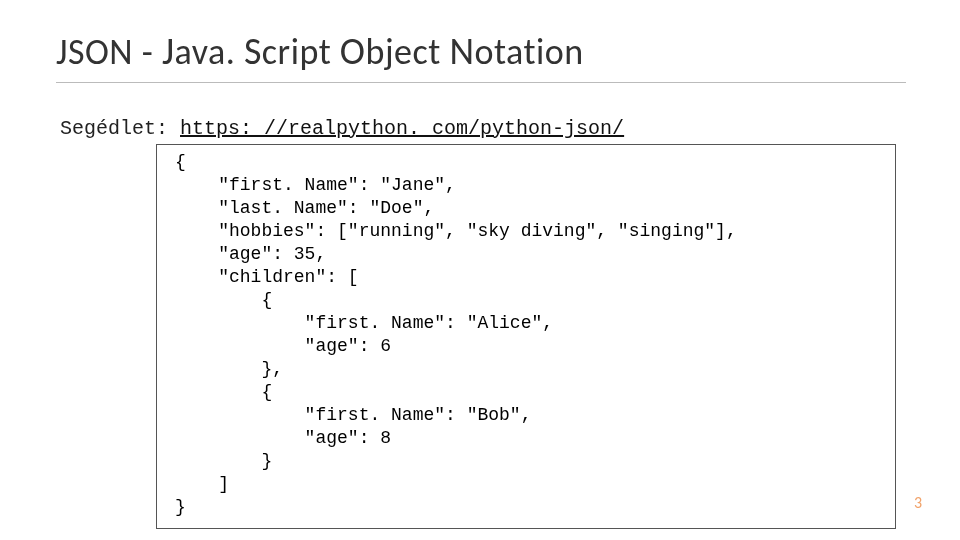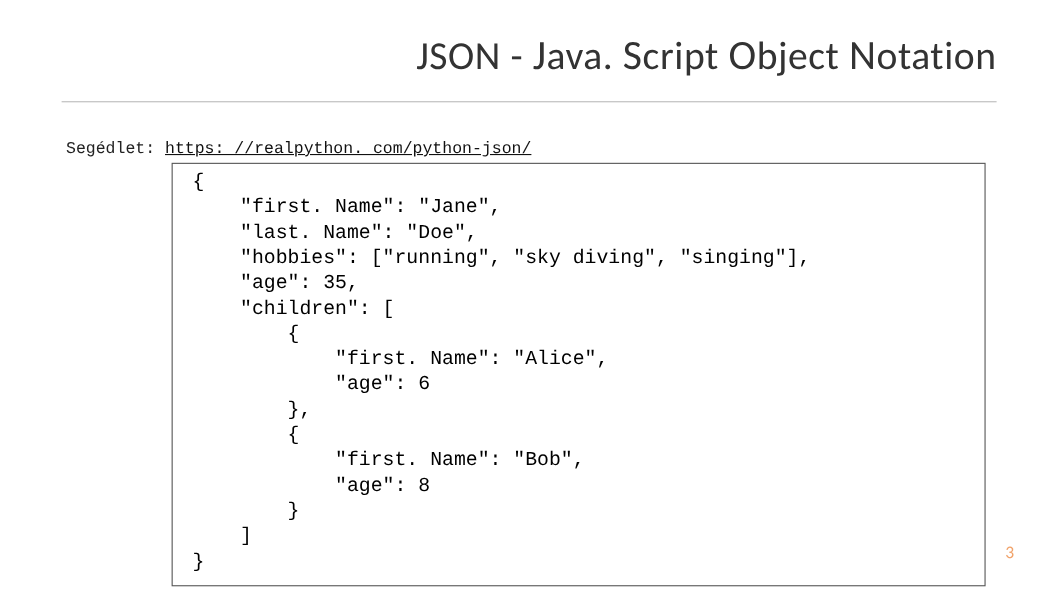--- a/index.html
+++ b/index.html
@@ -1,20 +1,20 @@
 <!DOCTYPE html>
 <html><head>
   <meta charset="utf-8">
   <style>
     * { margin: 0; padding: 0; box-sizing: border-box; }
     html, body { width: 960px; height: 540px; background: #fff; font-family: Calibri, "Segoe UI", Arial, sans-serif; overflow: hidden; }
     .slide { position: relative; width: 960px; height: 540px; padding: 28px 56px 0 56px; }
-    .title { font-size: 36px; font-weight: 400; color: #333; letter-spacing: 0.5px; border-bottom: 1px solid #bbb; padding-bottom: 18px; margin-bottom: 34px; width: 850px; text-align: right; }
+    .title { font-size: 36px; font-weight: 400; color: #333; letter-spacing: 0.5px; border-bottom: 1px solid #bbb; padding-bottom: 8px; margin-bottom: 34px; width: 850px; }
     .title .big { font-size: 38px; }
-    .subline { font-family: Consolas, "Courier New", monospace; font-size: 15px; color: #222; margin-left: 4px; margin-bottom: 4px; }
+    .subline { font-family: Consolas, "Courier New", monospace; font-size: 20px; color: #222; margin-left: 4px; margin-bottom: 4px; }
     .subline a { color: #111; text-decoration: underline; }
     .codebox { border: 1px solid #555; width: 740px; margin-left: 100px; padding: 6px 18px 8px 18px; font-family: Consolas, "Courier New", monospace; font-size: 18px; line-height: 1.28; color: #000; background: #fff; white-space: pre; }
     .pagenum { position: absolute; right: 38px; bottom: 28px; color: #f1a36b; font-size: 16px; font-family: Calibri, Arial, sans-serif; }
   </style>
 </head>
 <body>
 
 <div class="slide">
   <h1 class="title">
     <span>JSON - </span><span class="big">J</span><span>ava. </span><span class="big">S</span><span>cript </span><span class="big">O</span><span>bject </span><span class="big">N</span><span>otation</span>

